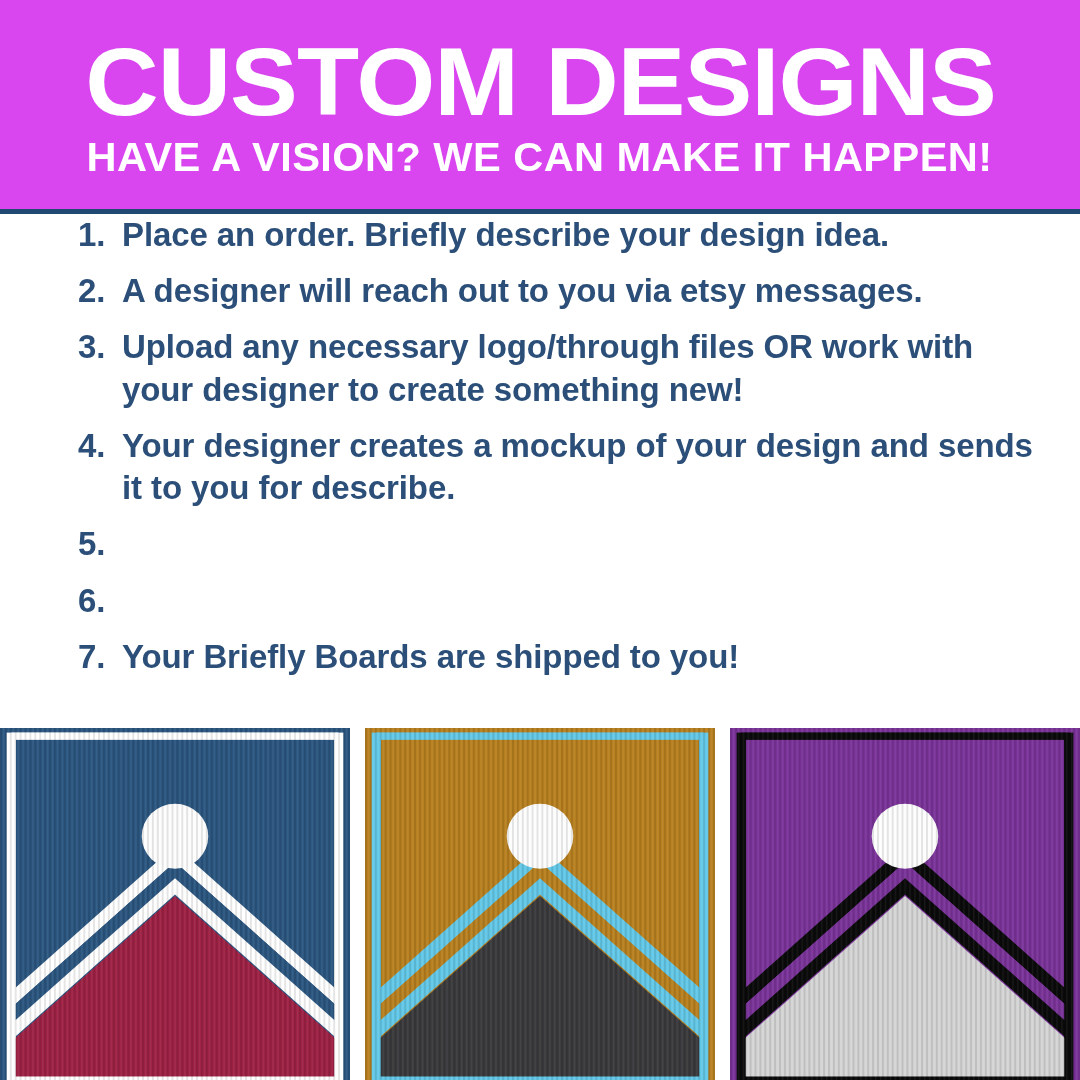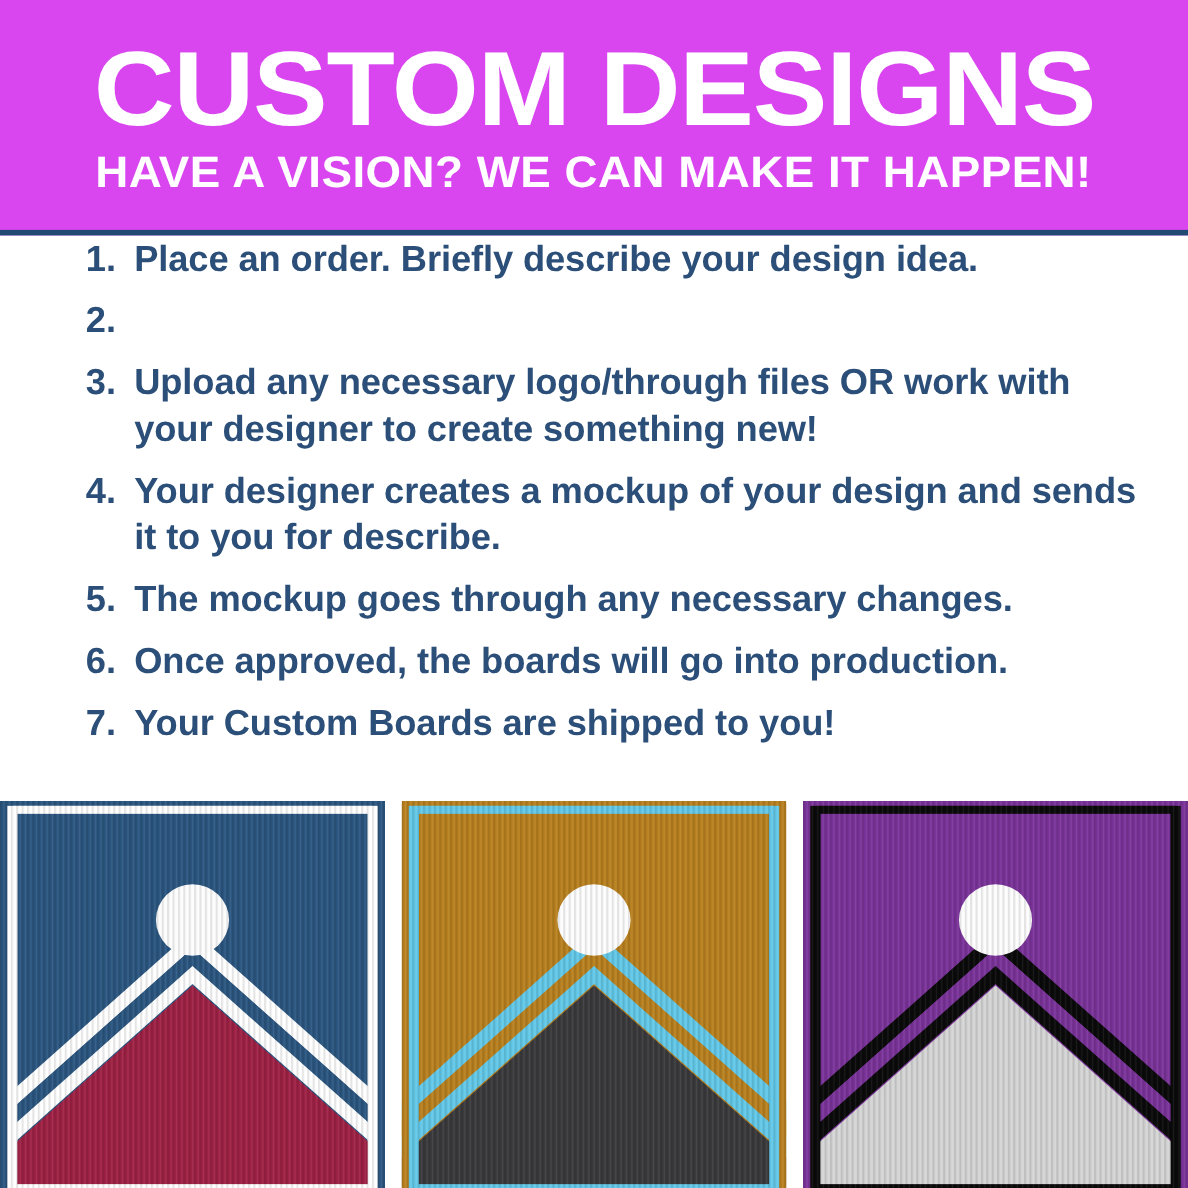--- a/index.html
+++ b/index.html
@@ -101,40 +101,39 @@
   <div id="subheadline">HAVE A VISION? WE CAN MAKE IT HAPPEN!</div>
 </div>
 
 <ol id="steps-list">
     <li class="step-item">
       <span class="step-number">1.</span>
       <span class="step-text">Place an order. Briefly describe your design idea.</span>
     </li>
     <li class="step-item">
       <span class="step-number">2.</span>
+      <span class="step-text">A designer will reach out to you via etsy messages.</span>
     </li>
     <li class="step-item">
       <span class="step-number">3.</span>
       <span class="step-text">Upload any necessary logo/through files OR work with your designer to create something new!</span>
     </li>
     <li class="step-item">
       <span class="step-number">4.</span>
       <span class="step-text">Your designer creates a mockup of your design and sends it to you for describe.</span>
     </li>
     <li class="step-item">
       <span class="step-number">5.</span>
-      <span class="step-text">The mockup goes through any necessary changes.</span>
     </li>
     <li class="step-item">
       <span class="step-number">6.</span>
-      <span class="step-text">Once approved, the boards will go into production.</span>
     </li>
     <li class="step-item">
       <span class="step-number">7.</span>
-      <span class="step-text">Your Custom Boards are shipped to you!</span>
+      <span class="step-text">Your Briefly Boards are shipped to you!</span>
     </li>
   </ol>
 
 <div id="boards-row">
     <div class="board">
       <svg class="board-svg" viewBox="0 0 100 130" preserveAspectRatio="none">
         <defs>
           <pattern id="grain0" width="1.4" height="130" patternUnits="userSpaceOnUse">
             <rect width="0.55" height="130" fill="#000" opacity="0.10"></rect>
             <rect x="0.9" width="0.3" height="130" fill="#fff" opacity="0.07"></rect>

